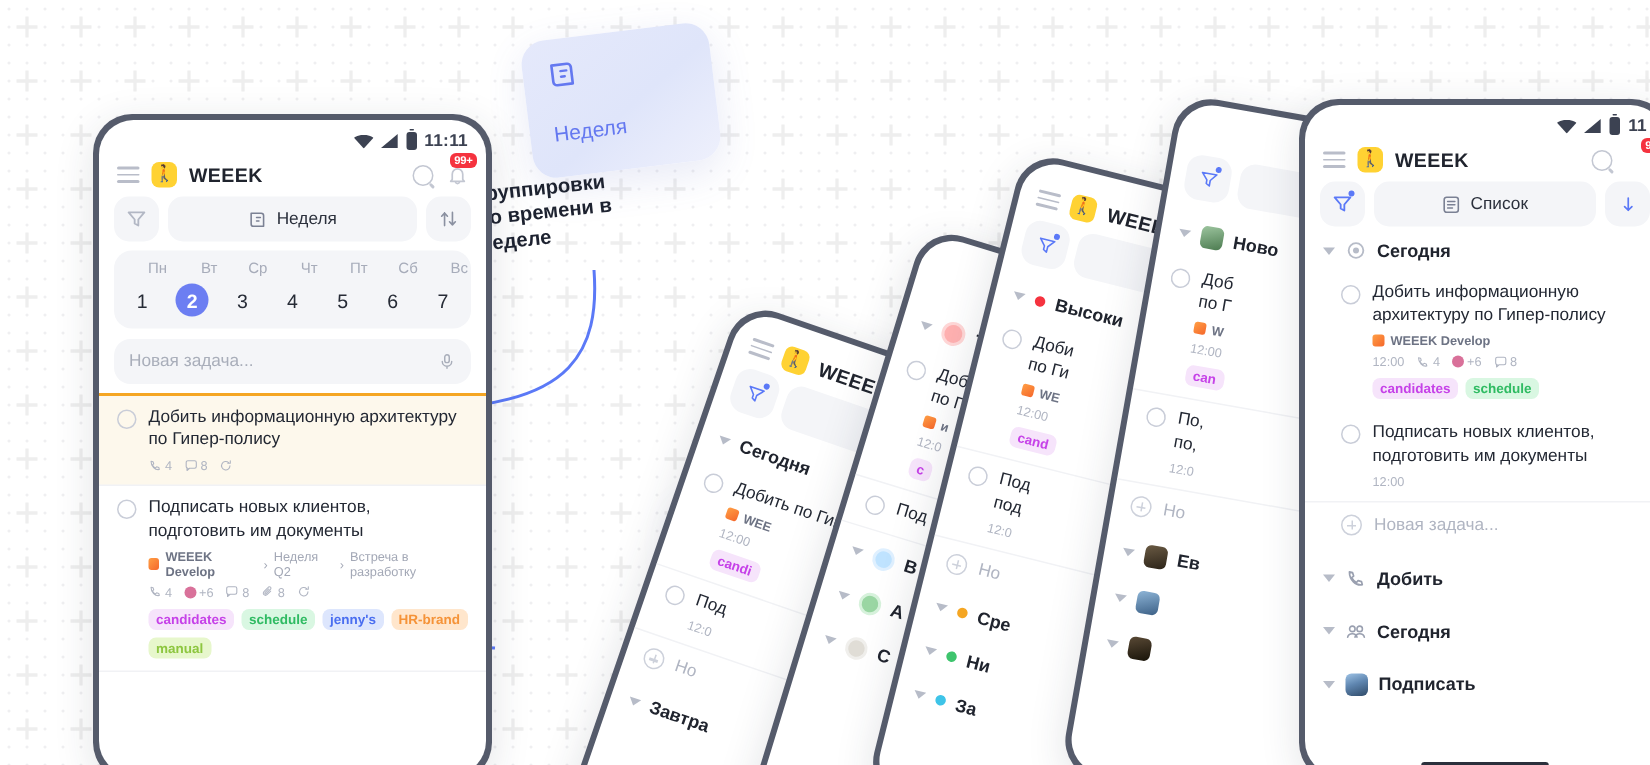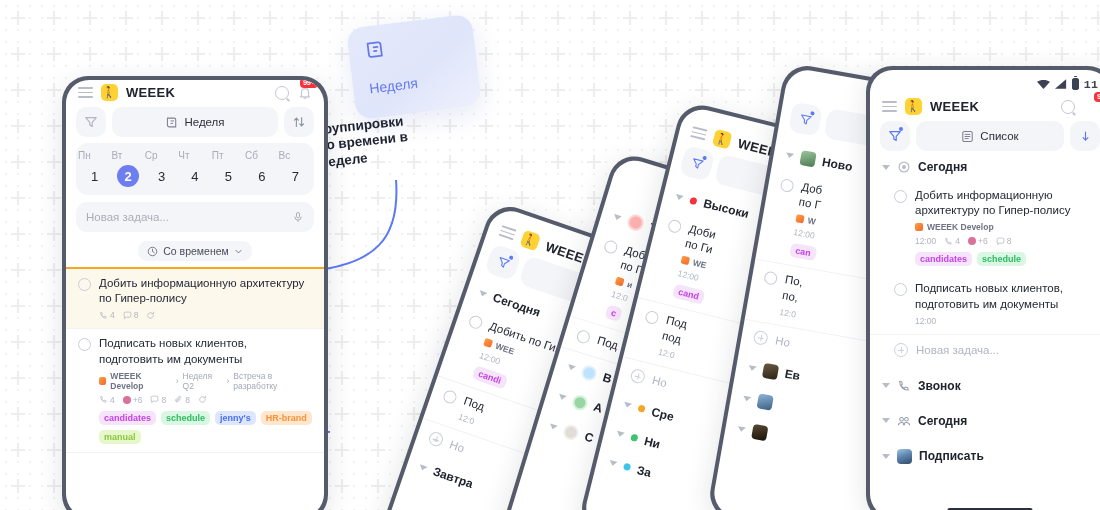--- a/index.html
+++ b/index.html
@@ -46,21 +46,21 @@
 
   
   .statusbar {
     height: 24px; display: flex; align-items: center;
     justify-content: flex-end; gap: 5px; padding: 4px 12px 0 0;
   }
   .sb-wifi { width: 13px; height: 9px; }
   .sb-sig  { width: 12px; height: 10px; }
   .sb-bat  { width: 7px; height: 12px; border: 1.6px solid #3c4252; border-radius: 2px; background:#3c4252; position:relative;}
   .sb-bat:after{content:"";position:absolute;top:-3.2px;left:1px;width:3px;height:1.6px;background:#3c4252;border-radius:1px;}
-  .sb-time { font-size: 11.5px; font-weight: 700; color: #3c4252; letter-spacing: .2px; font-family: Liberation Mono, monospace; }
+  .sb-time { font-size: 11.5px; font-weight: 700; color: #3c4252; letter-spacing: .2px; }
 
   
   .appbar { display: flex; align-items: center; padding: 4px 12px 6px 12px; gap: 8px; position: relative;}
   .burger { width: 15px; display: flex; flex-direction: column; gap: 3px; cursor: pointer;}
   .burger i { display: block; height: 1.7px; background: #b9bdc9; border-radius: 2px; }
   .logo {
     width: 17px; height: 17px; border-radius: 5px; background: #ffd233;
     display: flex; align-items: center; justify-content: center;
     font-size: 11px; color: #4a3c00; font-weight: 700; line-height: 1;
   }
@@ -82,21 +82,21 @@
     display: flex; align-items: center; justify-content: center;
     cursor: pointer; position: relative;
   }
   .tb-side { width: 30px; flex: 0 0 30px; }
   .tb-mid { flex: 1; gap: 6px; font-size: 11.5px; color: #2b303c; font-weight: 500; }
   .tb-dot { position:absolute; top:6px; right:7px; width:4px;height:4px;border-radius:50%;background:#5b79f7;}
 
   
   .weekstrip { margin: 6px 10px 0 10px; background: #f4f5f8; border-radius: 12px; padding: 7px 2px 8px 2px; }
   .wk-row { display: flex; }
-  .wk-cell { flex: 1; text-align: left; }
+  .wk-cell { flex: 1; text-align: right; }
   .wk-name { font-size: 10px; color: #a7acba; font-weight: 500; }
   .wk-num { font-size: 13px; color: #262b36; font-weight: 500; margin-top: 4px; display:flex;align-items:center;justify-content:center;height:22px;}
   .wk-num.sel span {
     background: #6c7ef2; color: #fff; width: 22px; height: 22px; border-radius: 50%;
     display: flex; align-items: center; justify-content: center; font-weight:600;
   }
 
   
   .newtask {
     margin: 7px 10px 0 10px; background: #f4f5f8; border-radius: 11px; height: 30px;
@@ -522,21 +522,21 @@
     <div class="addrow" style="padding-left:24px;">
       <span class="plus-circ"></span>
       <span>Новая задача...</span>
     </div>
 
     <div class="grouphdr" style="padding-top:14px;">
       <span class="caret"></span>
       <svg width="14" height="14" viewBox="0 0 16 16">
             <path d="M3 2.6l2.4.6.8 2.6-1.5 1.2a8 8 0 003.7 3.7l1.2-1.5 2.6.8.6 2.4c-5 1-9.8-3.8-9.8-9.8z" fill="none" stroke="#9aa0b0" stroke-width="1.3" stroke-linejoin="round"></path>
           </svg>
-      <span class="ghtext">Звонок</span>
+      <span class="ghtext">Добить</span>
     </div>
 
     <div class="grouphdr" style="padding-top:14px;">
       <span class="caret"></span>
       <svg width="14" height="14" viewBox="0 0 16 16">
             <circle cx="5.2" cy="6" r="2.1" fill="none" stroke="#9aa0b0" stroke-width="1.2"></circle>
             <circle cx="10.8" cy="6" r="2.1" fill="none" stroke="#9aa0b0" stroke-width="1.2"></circle>
             <path d="M1.6 12.4c.4-1.8 1.8-2.7 3.6-2.7s3.2.9 3.6 2.7M7.2 12.4c.4-1.8 1.8-2.7 3.6-2.7s3.2.9 3.6 2.7" fill="none" stroke="#9aa0b0" stroke-width="1.2" stroke-linecap="round"></path>
           </svg>
       <span class="ghtext">Сегодня</span>
@@ -547,20 +547,30 @@
       <span class="gimg" style="background:linear-gradient(160deg,#9ec3e6 0%,#5f86b0 45%,#2f4a68 100%);"></span>
       <span class="ghtext">Подписать</span>
     </div>
 
     <div class="homebar"></div>
   </div>
 </div>
 
 <div class="phone" style="left:62px; top:76px; width:266px; height:445px; z-index:7;">
   <div class="screen">
+    <div class="statusbar">
+      <svg class="sb-wifi" viewBox="0 0 16 11">
+            <path d="M0 2.2C4.6-1 11.4-1 16 2.2L8 11z" fill="#3c4252"></path>
+          </svg>
+      <svg class="sb-sig" viewBox="0 0 14 11">
+            <path d="M13 0v11H0z" fill="#3c4252"></path>
+          </svg>
+      <span class="sb-bat"></span>
+      <span class="sb-time">11:11</span>
+    </div>
     <div class="appbar">
       <div class="burger">
             <i></i>
             <i></i>
             <i></i>
           </div>
       <div class="logo">🚶</div>
       <div class="brand">WEEEK</div>
       <div class="appbar-right">
         <span class="ic-search"></span>
@@ -641,32 +651,20 @@
     </div>
 
     <div class="newtask">
       <span class="ph">Новая задача...</span>
       <svg width="12" height="12" viewBox="0 0 16 16">
             <rect x="6" y="2" width="4" height="7" rx="2" fill="none" stroke="#a9aeba" stroke-width="1.3"></rect>
             <path d="M3.8 8a4.2 4.2 0 008.4 0M8 12.2V14" fill="none" stroke="#a9aeba" stroke-width="1.3" stroke-linecap="round"></path>
           </svg>
     </div>
 
-    <div class="groupchip-wrap">
-      <div class="groupchip">
-        <svg width="11" height="11" viewBox="0 0 16 16">
-              <circle cx="8" cy="8" r="6.2" fill="none" stroke="#6c7282" stroke-width="1.3"></circle>
-              <path d="M8 4.6V8l2.4 1.6" fill="none" stroke="#6c7282" stroke-width="1.3" stroke-linecap="round"></path>
-            </svg>
-        <span>Со временем</span>
-        <svg width="9" height="9" viewBox="0 0 16 16">
-              <path d="M3.5 6l4.5 4.5L12.5 6" fill="none" stroke="#6c7282" stroke-width="1.6" stroke-linecap="round" stroke-linejoin="round"></path>
-            </svg>
-      </div>
-    </div>
 
     <div class="tasklist">
       <div class="task hl">
         <span class="cbox"></span>
         <div class="tbody">
           <div class="ttitle">Добить информационную архитектуру по Гипер-полису</div>
           <div class="tmeta">
             <span class="mi">
               <svg width="9" height="9" viewBox="0 0 16 16">
                     <path d="M3 2.6l2.4.6.8 2.6-1.5 1.2a8 8 0 003.7 3.7l1.2-1.5 2.6.8.6 2.4c-5 1-9.8-3.8-9.8-9.8z" fill="none" stroke="#b0b5c2" stroke-width="1.3" stroke-linejoin="round"></path>

